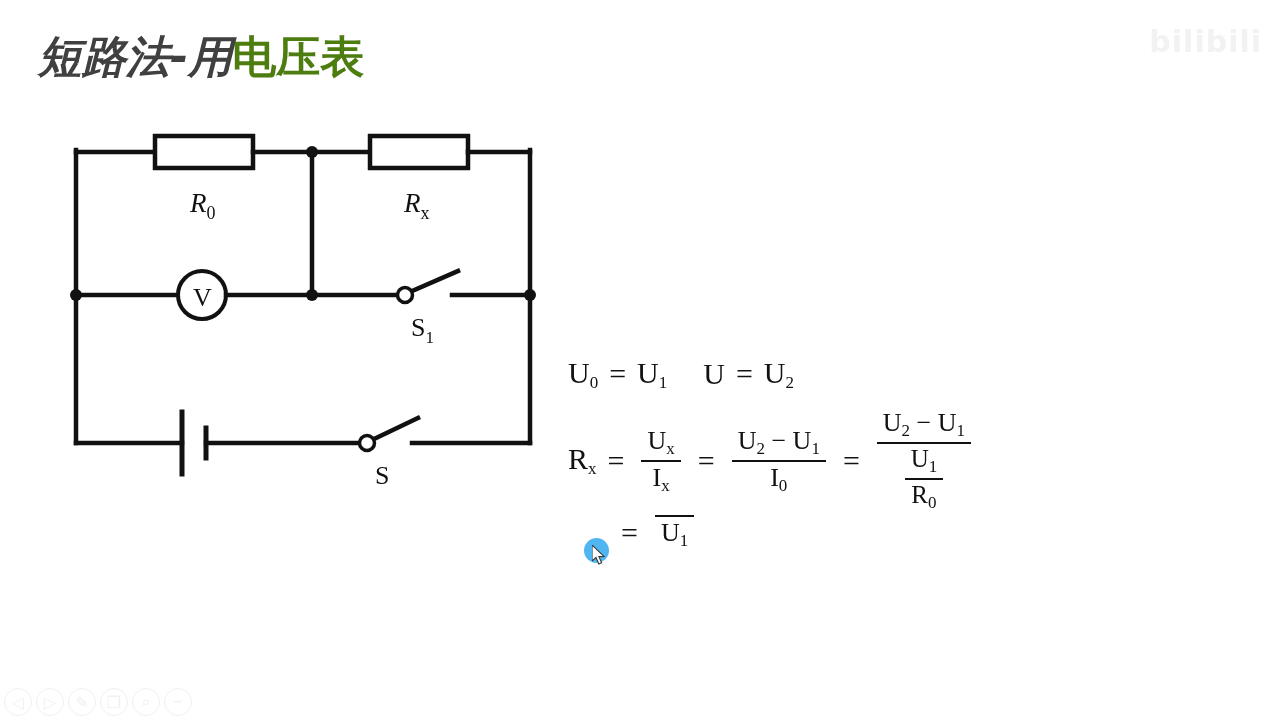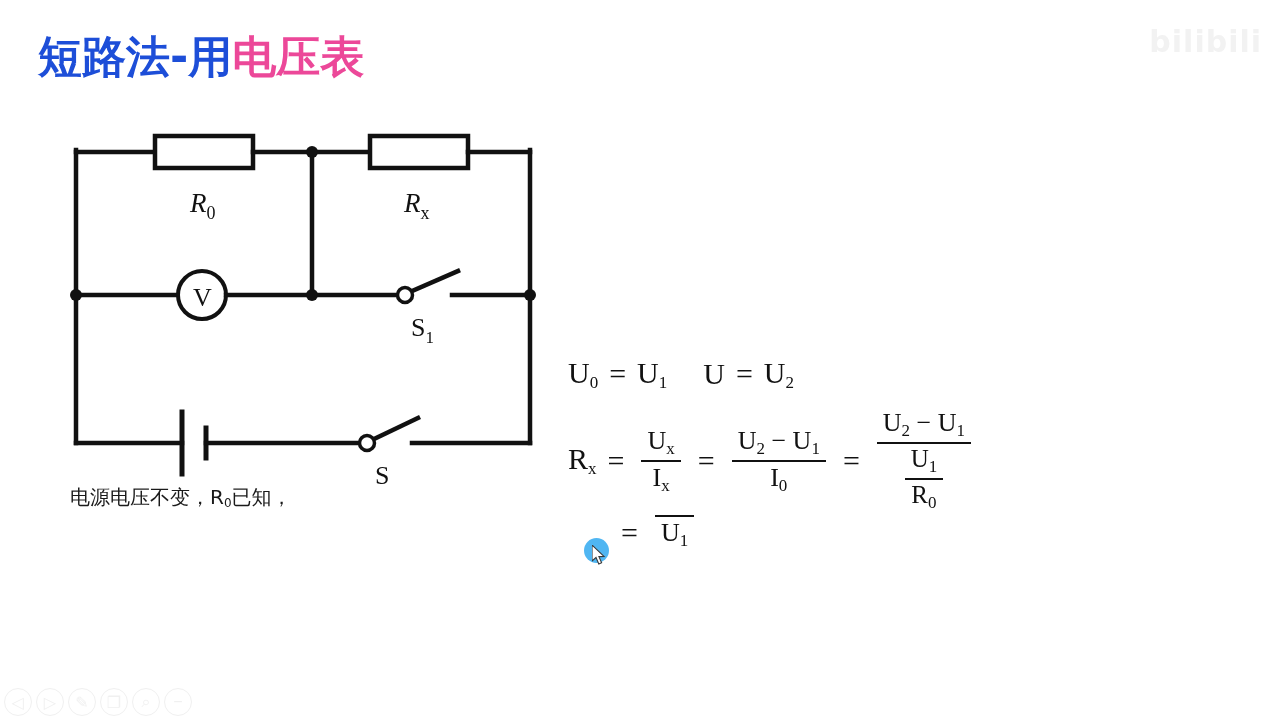--- a/index.html
+++ b/index.html
@@ -13,22 +13,22 @@
   #stage{position:absolute;left:0;top:0;width:1280px;height:720px;}
 
   
   .title{
     position:absolute;left:38px;top:28px;
     font-size:44px;font-weight:bold;
     letter-spacing:0px;
     white-space:nowrap;
     font-family:"DejaVu Sans","Liberation Sans",sans-serif;
   }
-  .title .seg-red{color:#1d4ed8;}
-  .title .seg-blue{color:#ec4899;}
+  .title .seg-red{color:#404040;font-style:italic;}
+  .title .seg-blue{color:#4d7c0f;}
 
   
   .watermark{
     position:absolute;right:18px;top:24px;
     font-size:30px;font-weight:bold;
     color:#f2f2f2;
     letter-spacing:1px;
     font-family:"DejaVu Sans","Liberation Sans",sans-serif;
     user-select:none;
   }
@@ -159,21 +159,20 @@
     <text x="404" y="112" font-family="Liberation Serif, DejaVu Serif, serif" font-size="27" font-style="italic" fill="#111111"><tspan>R</tspan><tspan dy="7" font-size="18" font-style="normal">x</tspan></text>
 
     <text x="193" y="206" font-family="Liberation Serif, DejaVu Serif, serif" font-size="26" fill="#111111" text-anchor="start">V</text>
 
     <text x="411" y="236" font-family="Liberation Serif, DejaVu Serif, serif" font-size="26" fill="#111111"><tspan>S</tspan><tspan dy="7" font-size="17">1</tspan></text>
 
     <text x="375" y="384" font-family="Liberation Serif, DejaVu Serif, serif" font-size="26" fill="#111111">S</text>
   </svg>
 
   <div class="note">
-    <div><span>电源电压不变，R</span><sub>0</sub><span>已知，</span></div>
   </div>
 
   <div class="math">
 
     <div class="mrow line1">
       <span class="var"><span>U</span><sub class="s">0</sub></span>
       <span class="op">=</span>
       <span class="var"><span>U</span><sub class="s">1</sub></span>
       <span class="gap"></span>
       <span class="var">U</span>

